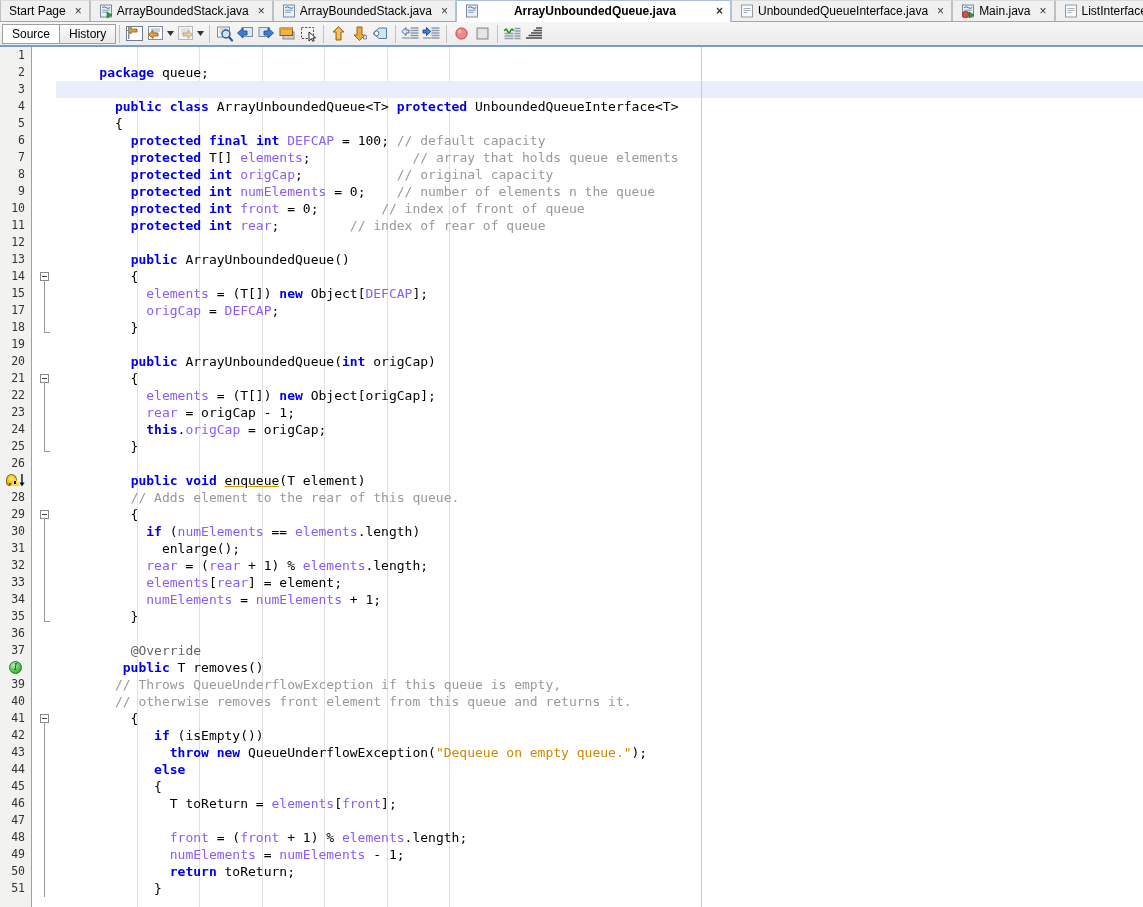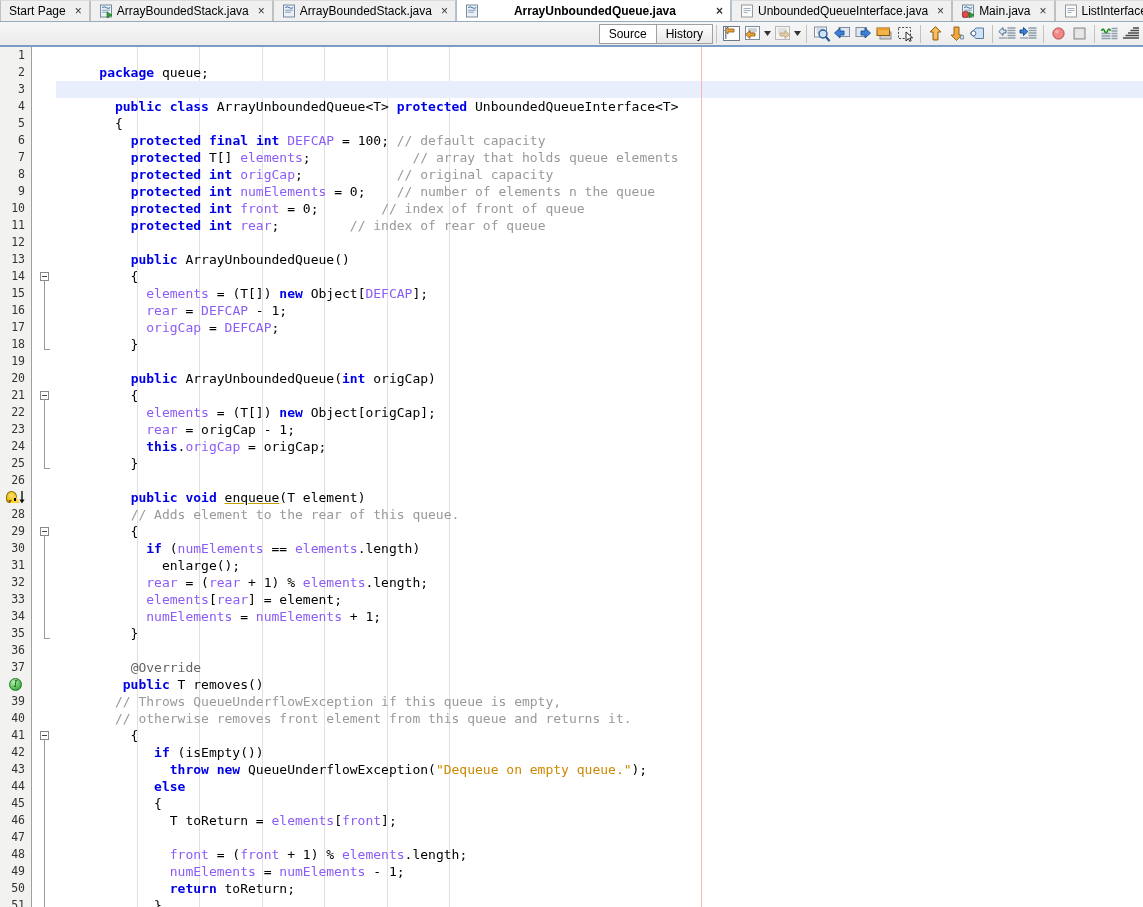--- a/index.html
+++ b/index.html
@@ -14,21 +14,21 @@
     font-family: "Liberation Sans", sans-serif;
     font-size: 12px;
     color: #000;
   }
 
   
   .tabbar {
     height: 22px;
     background: #f0f0f0;
     display: flex;
-    align-items: flex-end;
+    align-items: center;
     border-bottom: 1px solid #9ab;
     box-sizing: border-box;
     position: relative;
   }
   .tab {
     height: 21px;
     display: flex;
     align-items: center;
     gap: 4px;
     padding: 0 7px 0 8px;
@@ -69,21 +69,20 @@
   
   .toolbar {
     height: 25px;
     background: linear-gradient(to bottom,#f6f6f6 0%, #ececec 100%);
     display: flex;
     align-items: center;
     padding: 0 2px;
     box-sizing: border-box;
     border-bottom: 2px solid #7a9cc6;
     gap: 0px;
-    justify-content: flex-end;
   }
   .tbtn {
     height: 21px;
     min-width: 21px;
     display: flex;
     align-items: center;
     justify-content: center;
     box-sizing: border-box;
   }
   .togglebtn {
@@ -499,21 +498,20 @@
       <div class="row"><span class="lineno">6</span><span class="code"><span class="pln">        </span><span class="kw">protected</span><span class="pln"> </span><span class="kw">final</span><span class="pln"> </span><span class="kw">int</span><span class="pln"> </span><span class="fld">DEFCAP</span><span class="pln"> = </span><span class="num">100</span><span class="pln">; </span><span class="cmt">// default capacity</span></span></div>
       <div class="row"><span class="lineno">7</span><span class="code"><span class="pln">        </span><span class="kw">protected</span><span class="pln"> T[] </span><span class="fld">elements</span><span class="pln">;             </span><span class="cmt">// array that holds queue elements</span></span></div>
       <div class="row"><span class="lineno">8</span><span class="code"><span class="pln">        </span><span class="kw">protected</span><span class="pln"> </span><span class="kw">int</span><span class="pln"> </span><span class="fld">origCap</span><span class="pln">;            </span><span class="cmt">// original capacity</span></span></div>
       <div class="row"><span class="lineno">9</span><span class="code"><span class="pln">        </span><span class="kw">protected</span><span class="pln"> </span><span class="kw">int</span><span class="pln"> </span><span class="fld">numElements</span><span class="pln"> = </span><span class="num">0</span><span class="pln">;    </span><span class="cmt">// number of elements n the queue</span></span></div>
       <div class="row"><span class="lineno">10</span><span class="code"><span class="pln">        </span><span class="kw">protected</span><span class="pln"> </span><span class="kw">int</span><span class="pln"> </span><span class="fld">front</span><span class="pln"> = </span><span class="num">0</span><span class="pln">;        </span><span class="cmt">// index of front of queue</span></span></div>
       <div class="row"><span class="lineno">11</span><span class="code"><span class="pln">        </span><span class="kw">protected</span><span class="pln"> </span><span class="kw">int</span><span class="pln"> </span><span class="fld">rear</span><span class="pln">;         </span><span class="cmt">// index of rear of queue</span></span></div>
       <div class="row"><span class="lineno">12</span><span class="code"></span></div>
       <div class="row"><span class="lineno">13</span><span class="code"><span class="pln">        </span><span class="kw">public</span><span class="pln"> ArrayUnboundedQueue()</span></span></div>
       <div class="row"><span class="lineno">14</span><div class="foldmark"></div><div class="foldline" style="top: 12px; height: 5px;"></div><span class="code"><span class="pln">        {</span></span></div>
       <div class="row"><span class="lineno">15</span><div class="foldline" style="top: 0px; height: 17px;"></div><span class="code"><span class="pln">          </span><span class="fld">elements</span><span class="pln"> = (T[]) </span><span class="kw">new</span><span class="pln"> Object[</span><span class="fld">DEFCAP</span><span class="pln">];</span></span></div>
-      <div class="row"><span class="lineno">16</span><div class="foldline" style="top: 0px; height: 17px;"></div><span class="code"><span class="pln">          </span><span class="fld">rear</span><span class="pln"> = </span><span class="fld">DEFCAP</span><span class="pln"> - </span><span class="num">1</span><span class="pln">;</span></span></div>
       <div class="row"><span class="lineno">17</span><div class="foldline" style="top: 0px; height: 17px;"></div><span class="code"><span class="pln">          </span><span class="fld">origCap</span><span class="pln"> = </span><span class="fld">DEFCAP</span><span class="pln">;</span></span></div>
       <div class="row"><span class="lineno">18</span><div class="foldline" style="top: 0px; height: 13px;"></div><div class="foldend"></div><span class="code"><span class="pln">        }</span></span></div>
       <div class="row"><span class="lineno">19</span><span class="code"></span></div>
       <div class="row"><span class="lineno">20</span><span class="code"><span class="pln">        </span><span class="kw">public</span><span class="pln"> ArrayUnboundedQueue(</span><span class="kw">int</span><span class="pln"> origCap)</span></span></div>
       <div class="row"><span class="lineno">21</span><div class="foldmark"></div><div class="foldline" style="top: 12px; height: 5px;"></div><span class="code"><span class="pln">        {</span></span></div>
       <div class="row"><span class="lineno">22</span><div class="foldline" style="top: 0px; height: 17px;"></div><span class="code"><span class="pln">          </span><span class="fld">elements</span><span class="pln"> = (T[]) </span><span class="kw">new</span><span class="pln"> Object[origCap];</span></span></div>
       <div class="row"><span class="lineno">23</span><div class="foldline" style="top: 0px; height: 17px;"></div><span class="code"><span class="pln">          </span><span class="fld">rear</span><span class="pln"> = origCap - </span><span class="num">1</span><span class="pln">;</span></span></div>
       <div class="row"><span class="lineno">24</span><div class="foldline" style="top: 0px; height: 17px;"></div><span class="code"><span class="pln">          </span><span class="kw">this</span><span class="pln">.</span><span class="fld">origCap</span><span class="pln"> = origCap;</span></span></div>
       <div class="row"><span class="lineno">25</span><div class="foldline" style="top: 0px; height: 13px;"></div><div class="foldend"></div><span class="code"><span class="pln">        }</span></span></div>
       <div class="row"><span class="lineno">26</span><span class="code"></span></div>

